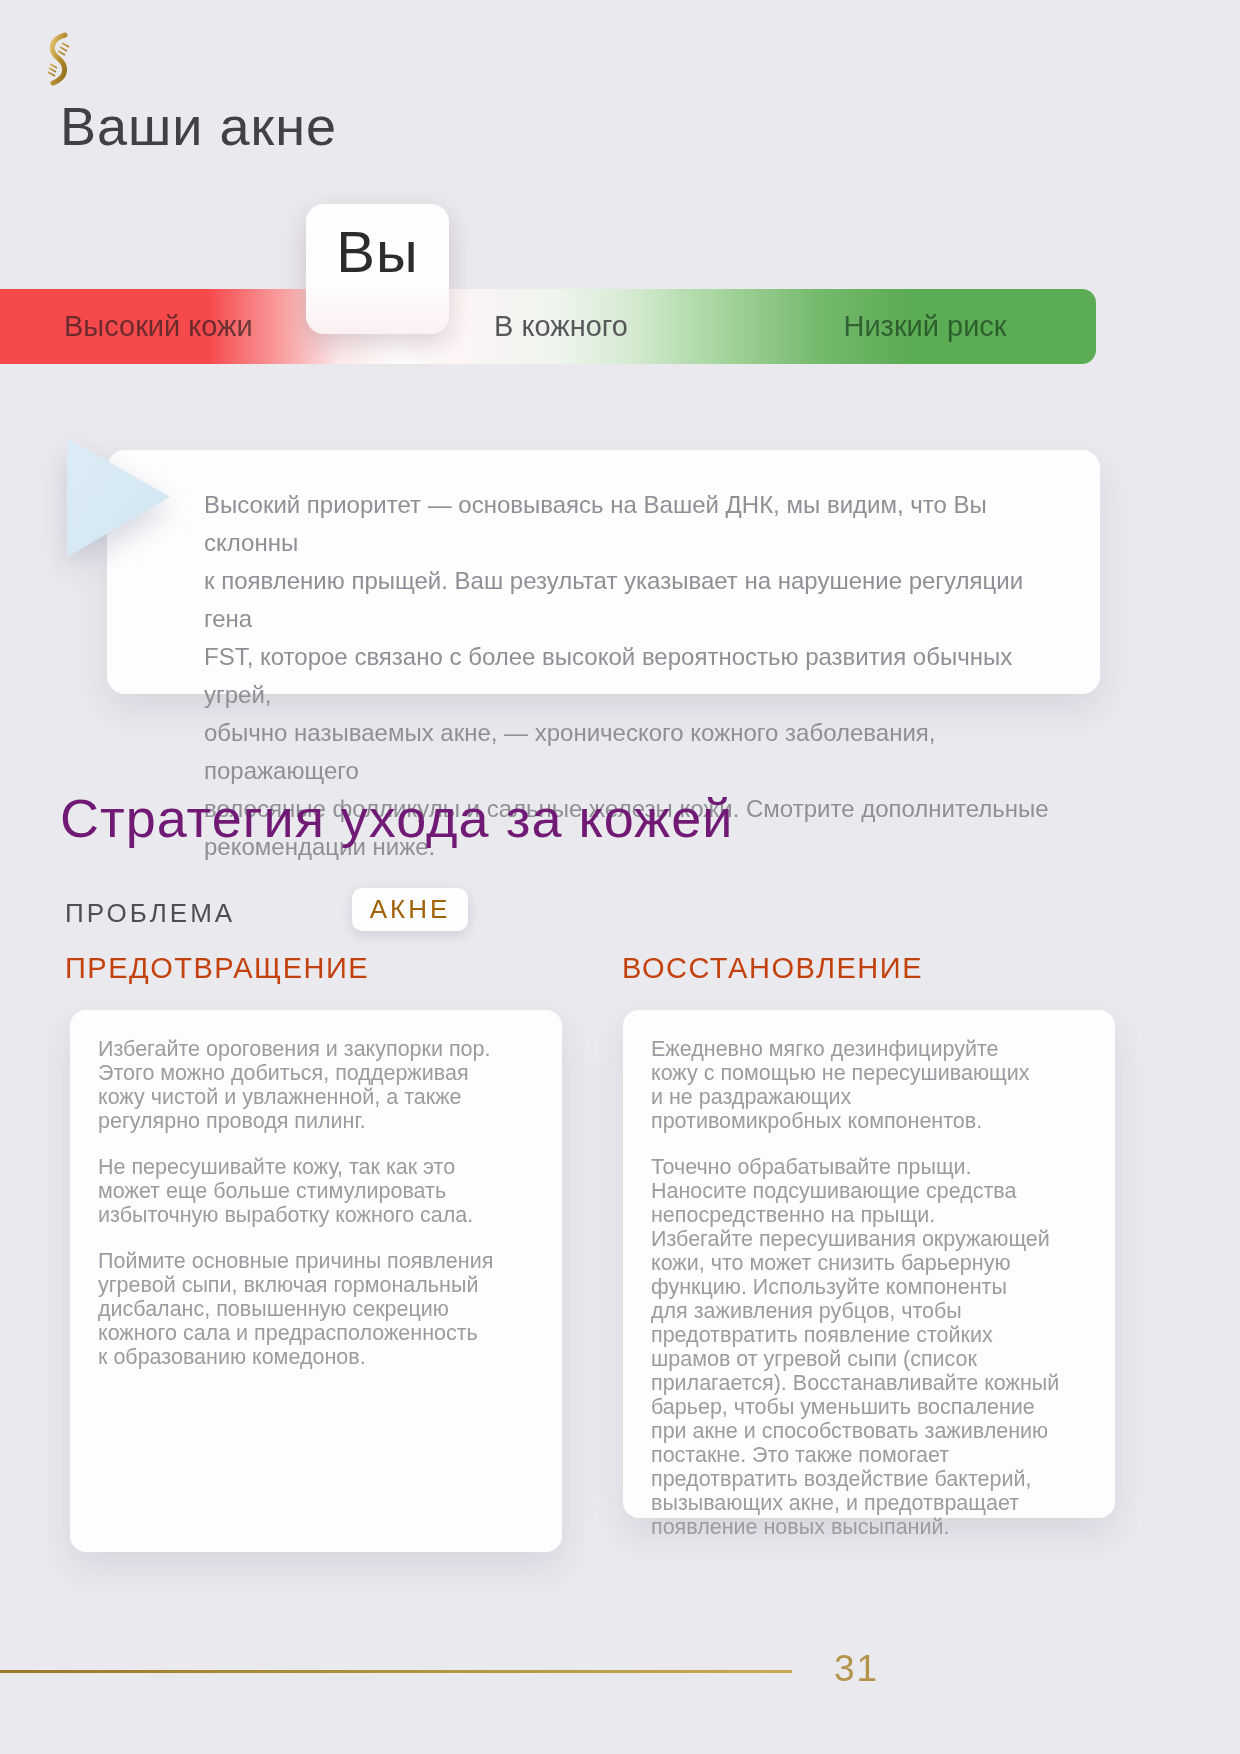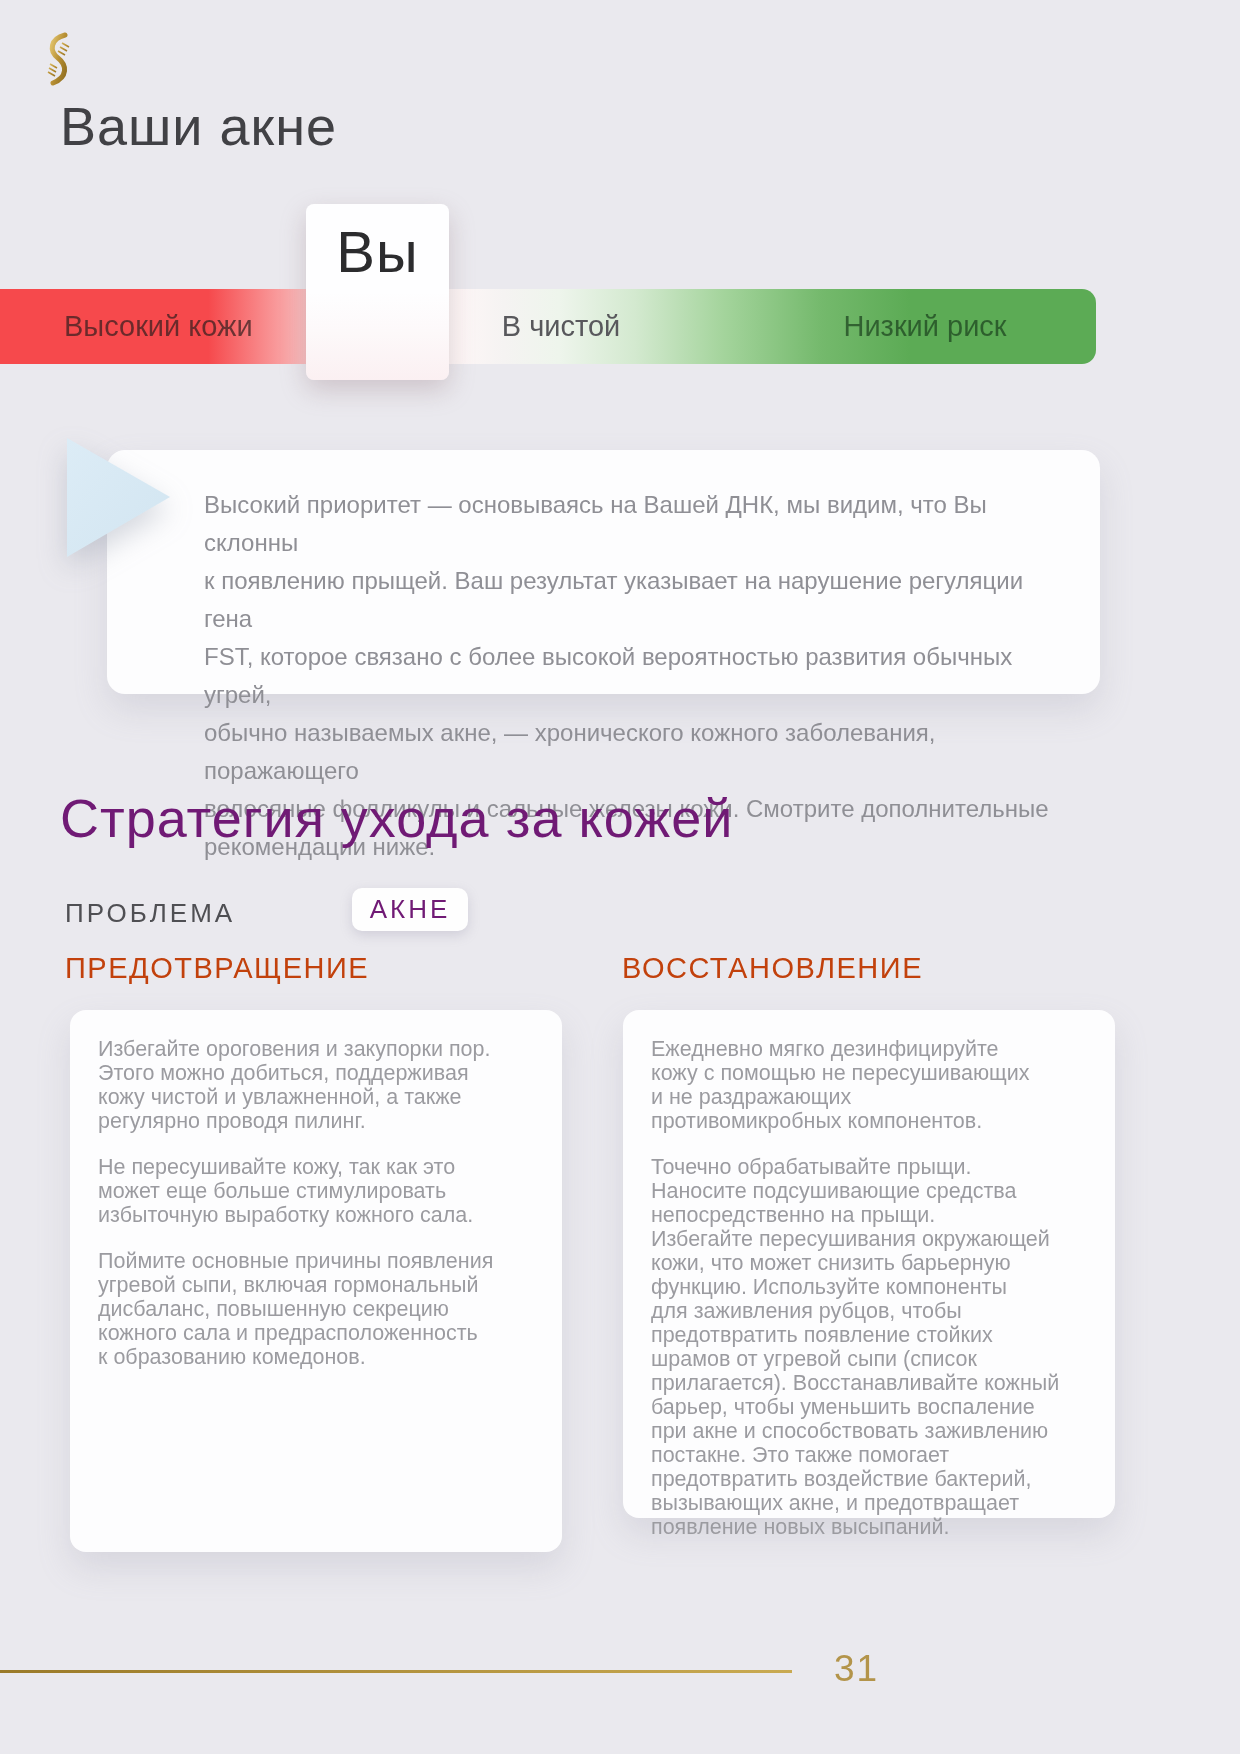--- a/index.html
+++ b/index.html
@@ -20,21 +20,21 @@
       #f6494c 0%, #f6494c 19%,
       #f9a3a4 26%, #fdeced 31%, #fffdfd 36%, #fdf6f6 42%,
       #f5f3f2 46%, #eef5ec 51%, #d3e9cf 58%, #a4d49c 66%,
       #74b96c 75%, #5cab55 83%, #5cab55 100%);
   }
   .risk-label{top:289px;height:75px;line-height:75px;font-size:29px;font-weight:300;}
   .risk-label-high{left:64px;color:rgba(52,30,31,0.72);}
   .risk-label-mid{left:464px;width:194px;text-align:center;color:#58585c;}
   .risk-label-low{left:812px;width:226px;text-align:center;color:rgba(26,62,29,0.70);}
   .risk-marker{
-    left:306px;top:204px;width:143px;height:176px;border-radius:8px;
+    left:306px;top:204px;width:143px;height:130px;border-radius:18px;
     background:linear-gradient(180deg,#fefeff 0%,#fefeff 50%,#fdf9fa 72%,#fbf0f2 100%);
     box-shadow:0 10px 26px rgba(150,120,130,0.33);
     text-align:center;
   }
   .risk-marker-label{
     display:block;margin-top:14px;font-size:58px;font-weight:300;color:#2c2c2e;letter-spacing:1px;
   }
   
   .summary-card{
     left:107px;top:450px;width:993px;height:244px;border-radius:18px;
@@ -47,21 +47,21 @@
   .pointer{left:62px;top:430px;filter:drop-shadow(0 12px 14px rgba(120,130,150,0.30));}
   
   .section-title{
     left:60px;top:788px;font-size:54px;font-weight:300;color:#701a75;
     letter-spacing:1px;line-height:60px;
   }
   .problem-label{left:65px;top:898px;font-size:26px;letter-spacing:3px;color:#4f4f53;font-weight:300;}
   .problem-badge{
     left:352px;top:888px;width:116px;height:43px;border-radius:10px;background:#fefefe;
     box-shadow:0 4px 12px rgba(140,138,160,0.28);
-    text-align:center;line-height:43px;font-size:26px;letter-spacing:3px;color:#701a75;font-weight:300;
+    text-align:center;line-height:43px;font-size:26px;letter-spacing:3px;color:#a16207;font-weight:300;
   }
   .col-heading{top:952px;font-size:29px;letter-spacing:1.5px;color:#c2410c;font-weight:300;}
   .col-heading-left{left:65px;}
   .col-heading-right{left:622px;}
   .text-card{
     top:1010px;width:492px;border-radius:16px;background:#fdfdfe;
     box-shadow:0 16px 34px rgba(140,138,160,0.20);
     box-sizing:border-box;padding:27px 30px 0 28px;
   }
   .text-card-left{left:70px;height:542px;}
@@ -92,21 +92,21 @@
       <path d="M23 4 C8 8, 7 20, 16 27 C25 34, 26 46, 11 52" fill="none" stroke="url(#gold)" stroke-width="5" stroke-linecap="round"></path>
       <path d="M20 12 L27 16 M18 16 L25 20 M16 20 L23 24" stroke="url(#gold)" stroke-width="1.6"></path>
       <path d="M8 33 L15 37 M7 37 L14 41 M6 41 L13 45" stroke="url(#gold)" stroke-width="1.6"></path>
     </svg>
   </div>
 
   <div class="abs page-title">Ваши акне</div>
 
   <div class="abs risk-bar"></div>
   <div class="abs risk-label risk-label-high">Высокий кожи</div>
-  <div class="abs risk-label risk-label-mid">В чистой</div>
+  <div class="abs risk-label risk-label-mid">В кожного</div>
   <div class="abs risk-label risk-label-low">Низкий риск</div>
   <div class="abs risk-marker">
     <span class="risk-marker-label">Вы</span>
   </div>
 
   <div class="abs summary-card"></div>
   <div class="abs pointer">
     <svg width="115" height="130" viewBox="0 0 115 130">
       <defs>
         <linearGradient id="blu" x1="0" y1="0" x2="1" y2="1">

